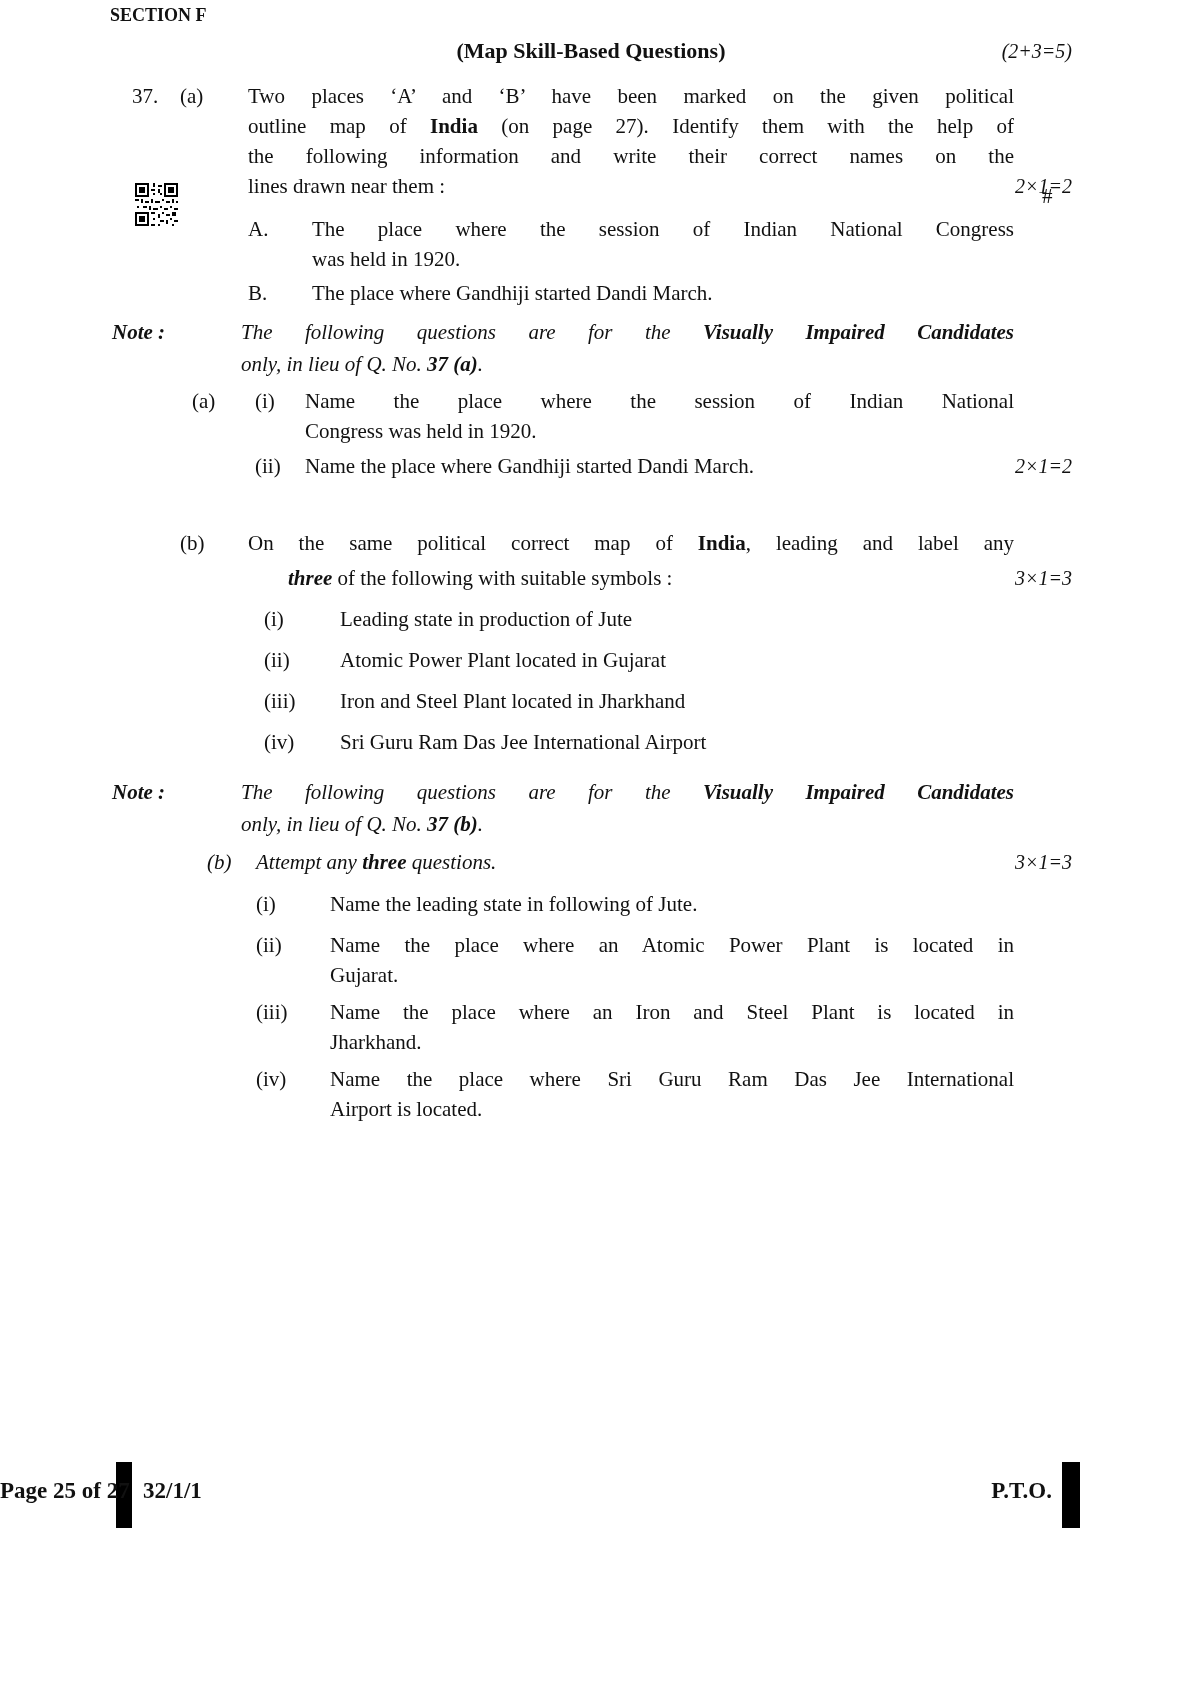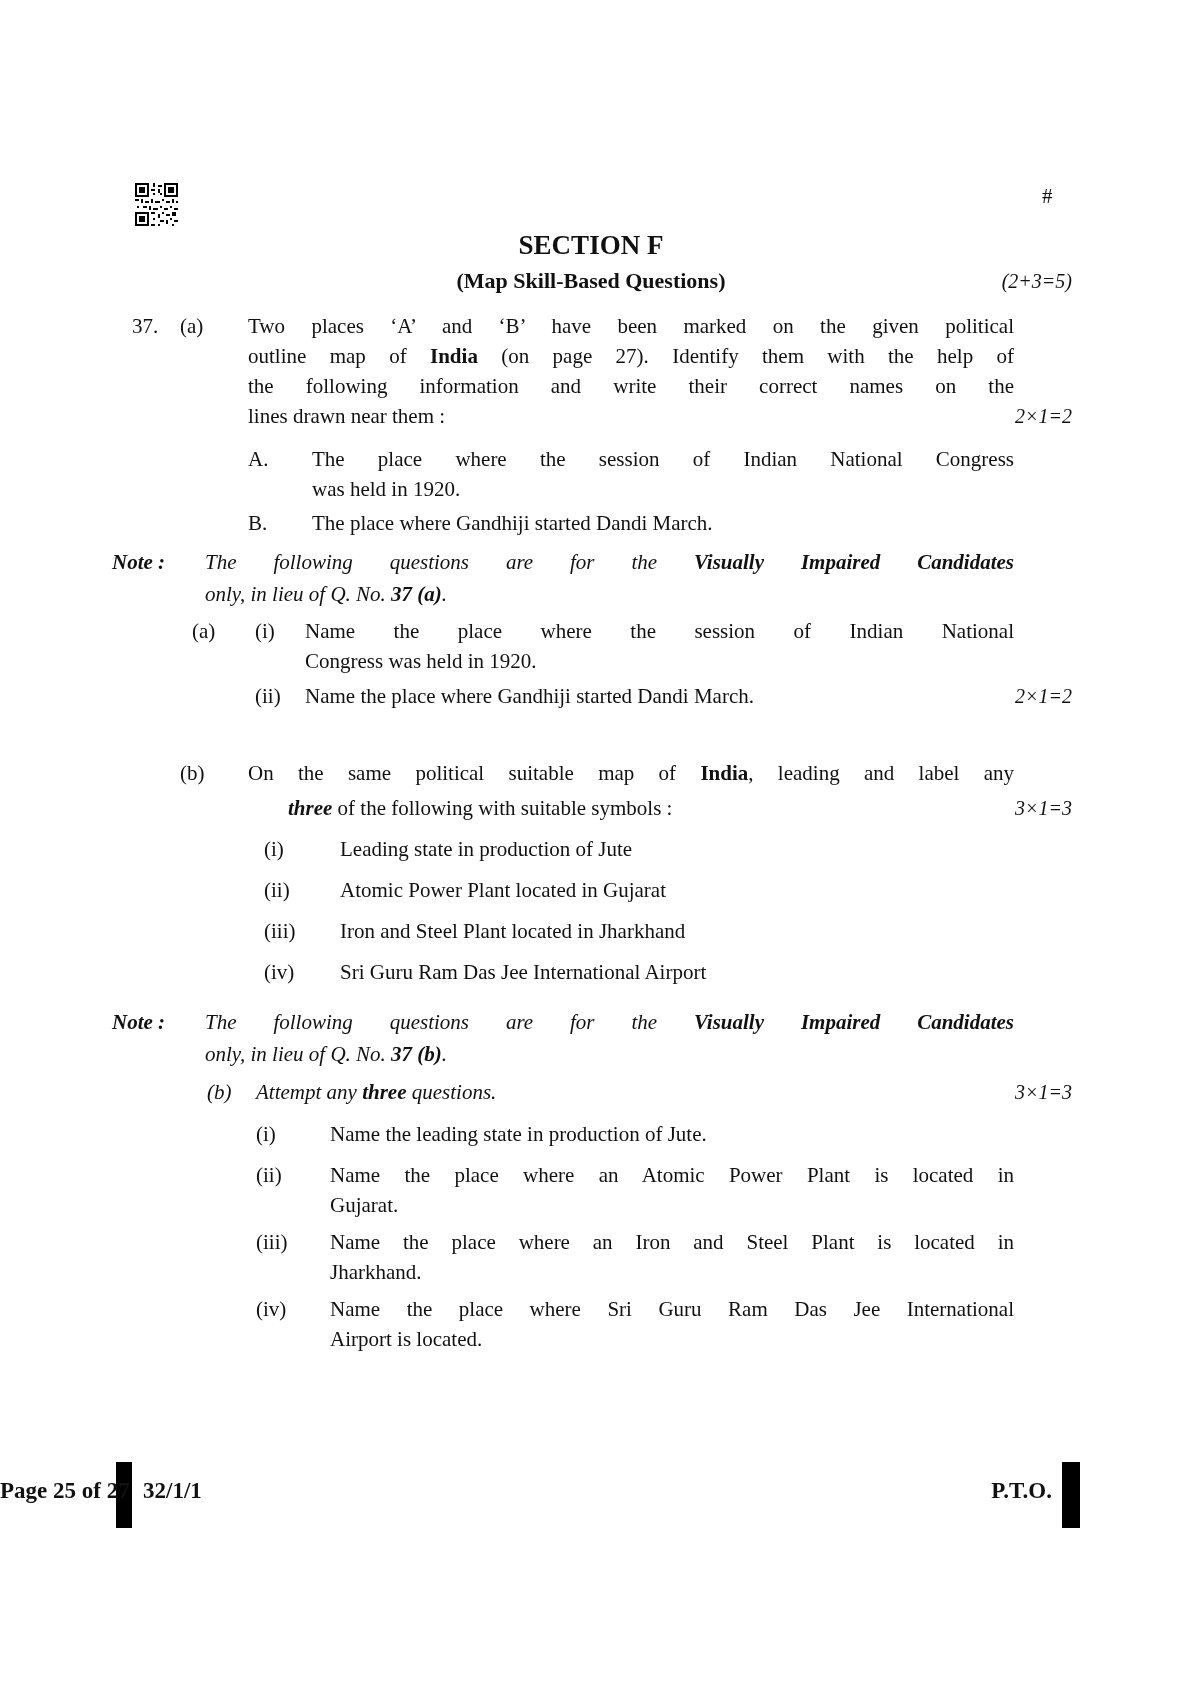--- a/index.html
+++ b/index.html
@@ -18,27 +18,27 @@
   #content{position:absolute;left:110px;top:0;width:962px;}
   .ln{line-height:30px;}
   .just{text-align:justify;text-align-last:justify;}
   .row{display:flex;position:relative;}
   .cell{flex:0 0 auto;line-height:30px;}
   .body{flex:1 1 auto;margin-right:58px;}
   .marks{
     position:absolute;right:0;bottom:0;
     font-style:italic;font-size:20px;line-height:30px;white-space:nowrap;
   }
-  .title-row{margin-top:230px;text-align:center;font-size:27px;font-weight:bold;line-height:30px;}
+  .title-row{text-align:left;font-size:18px;font-weight:bold;line-height:30px;}
   .subtitle-row{position:relative;margin-top:6px;line-height:30px;}
   .subtitle{text-align:center;font-size:22px;font-weight:bold;}
   .para-a{margin-top:15px;}
   .item-a{margin-top:13px;margin-left:138px;}
   .item-b{margin-top:4px;margin-left:138px;}
-  .note{margin-top:8px;font-style:italic;}
+  .note{margin-top:8px;font-style:italic;gap:36px;}
   .note .ln{line-height:32px;}
   .note-label{flex:0 0 93px;margin-left:2px;font-weight:bold;line-height:32px;}
   .vi-a-i{margin-top:6px;margin-left:82px;}
   .vi-a-ii{margin-top:5px;margin-left:82px;}
   .part-b{margin-top:47px;margin-left:70px;}
   .pb-l2{margin-top:5px;margin-left:40px;}
   .b-item{margin-top:11px;margin-left:154px;}
   .note2{margin-top:19px;}
   .vi-b-intro{margin-top:7px;margin-left:97px;font-style:italic;}
   .vi-b-item{margin-left:146px;}
@@ -178,21 +178,21 @@
       <div class="cell lbl-vi2">(ii)</div>
       <div class="body">
         <div class="ln">Name the place where Gandhiji started Dandi March.</div>
       </div>
       <span class="marks">2×1=2</span>
     </div>
 
     <div class="row part-b">
       <div class="cell lbl-a">(b)</div>
       <div class="body">
-        <div class="ln just"><span>On the same political suitable map of </span><span class="b">India</span><span>, leading and label any</span></div>
+        <div class="ln just"><span>On the same political correct map of </span><span class="b">India</span><span>, leading and label any</span></div>
         <div class="ln pb-l2"><span class="bi">three</span><span> of the following with suitable symbols :</span></div>
       </div>
       <span class="marks">3×1=3</span>
     </div>
 
     <div class="row b-item">
       <div class="cell lbl-bitem">(i)</div>
       <div class="body">
           <div class="ln">Leading state in production of Jute</div>
         </div>
@@ -228,21 +228,21 @@
       <div class="cell lbl-vib">(b)</div>
       <div class="body">
         <div class="ln"><span>Attempt any </span><span class="bi">three</span><span> questions.</span></div>
       </div>
       <span class="marks">3×1=3</span>
     </div>
 
     <div class="row vi-b-item mt12">
       <div class="cell lbl-vibitem">(i)</div>
       <div class="body">
-        <div class="ln">Name the leading state in production of Jute.</div>
+        <div class="ln">Name the leading state in following of Jute.</div>
       </div>
     </div>
     <div class="row vi-b-item mt11">
       <div class="cell lbl-vibitem">(ii)</div>
       <div class="body">
         <div class="ln just">Name the place where an Atomic Power Plant is located in</div>
         <div class="ln">Gujarat.</div>
       </div>
     </div>
     <div class="row vi-b-item mt7">

